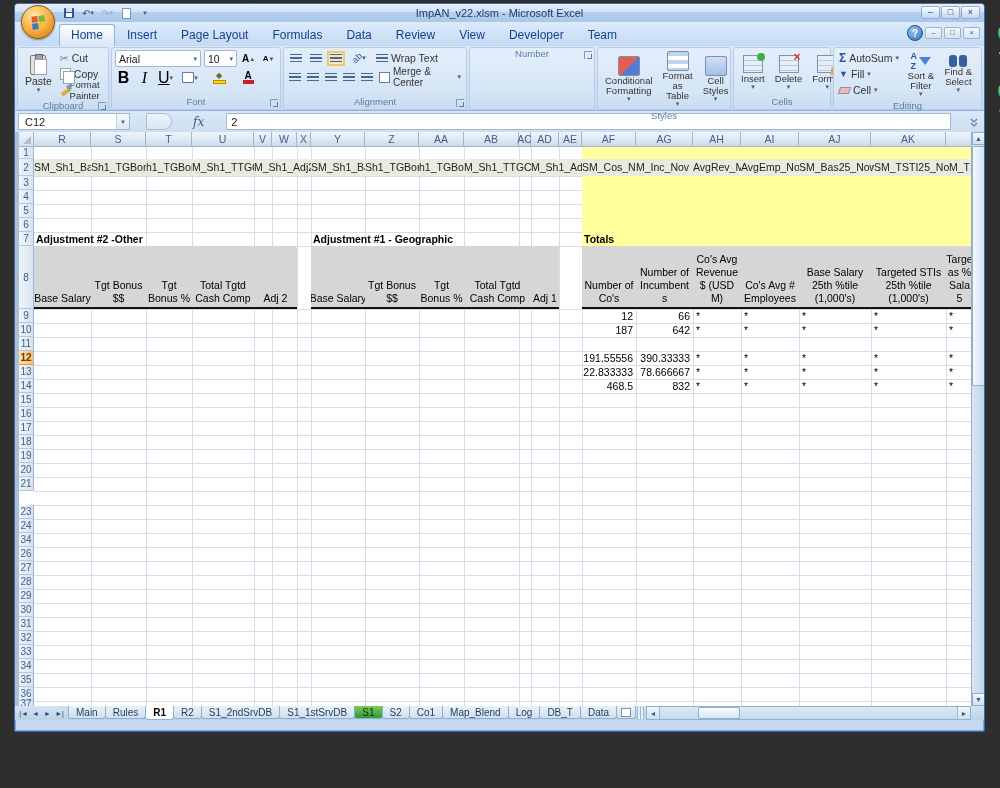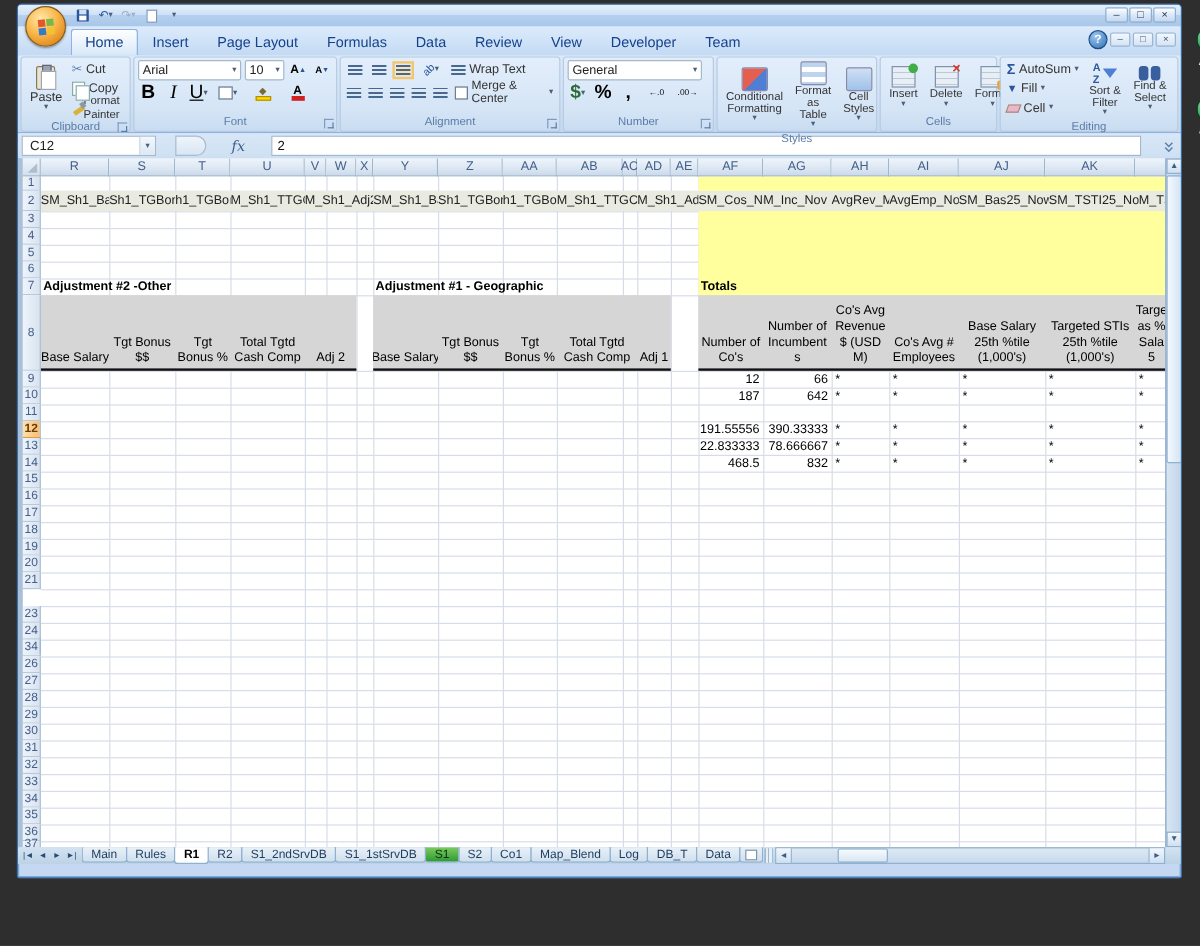--- a/index.html
+++ b/index.html
@@ -177,20 +177,21 @@
           </div>
         <div class="qbtn">↶<span class="caret">▾</span></div>
         <div class="qbtn" style="color:#9bb0c8">↷<span class="caret" style="color:#9bb0c8">▾</span></div>
         <div class="qbtn">
             <span class="pagemini"></span>
           </div>
         <div class="qbtn">
             <span class="caret">▾</span>
           </div>
       </div>
+      <div class="title-text">ImpAN_v22.xlsm - Microsoft Excel</div>
       <div class="winctl">
         <div class="wbtn">–</div>
         <div class="wbtn">□</div>
         <div class="wbtn">×</div>
       </div>
     </div>
 
     <div class="tabrow">
       <div id="ribbon-tabs" style="display:flex;align-items:flex-end;">
           <div class="rtab active">Home</div>
@@ -326,44 +327,20 @@
                 <span class="grid-ico"></span>
                 <span style="font-size:10px">Merge &amp; Center</span>
                 <span class="caret">▾</span>
               </div>
           </div>
         </div>
         <div class="glabel"><span>Alignment</span><span class="launcher"></span></div>
       </div>
 
       <div class="group" style="width:126px">
-        <div class="gbody" style="flex-direction:column;gap:3px;">
-          <div class="combo" style="width:112px">
-              <span>General</span>
-              <span class="caret">▾</span>
-            </div>
-          <div style="display:flex;gap:4px;align-items:center;">
-            <div class="tinybtn">
-                <b style="color:#2b6a38">$</b>
-                <span class="caret">▾</span>
-              </div>
-            <div class="tinybtn">
-                <b>%</b>
-              </div>
-            <div class="tinybtn">
-                <b>,</b>
-              </div>
-            <div class="tinybtn" style="width:22px">
-                <span style="font-size:7px">←.0</span>
-              </div>
-            <div class="tinybtn" style="width:22px">
-                <span style="font-size:7px">.00→</span>
-              </div>
-          </div>
-        </div>
         <div class="glabel"><span>Number</span><span class="launcher"></span></div>
       </div>
 
       <div class="group" style="width:134px">
         <div class="gbody" style="justify-content:space-around;">
           <div class="bigbtn" style="font-size:9.5px">
             <span class="sq-ico cf-ico"></span>
             <span style="text-align:center;line-height:10px">Conditional Formatting</span>
               <span class="caret">▾</span>
             </div>

